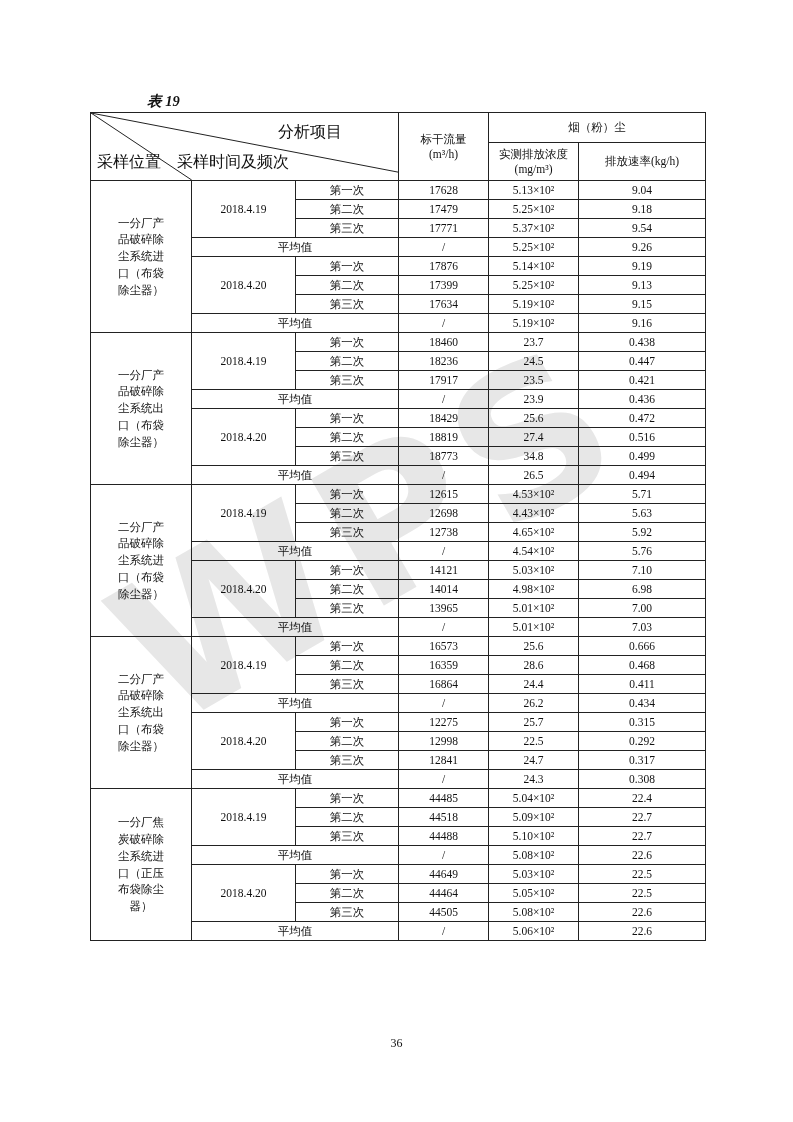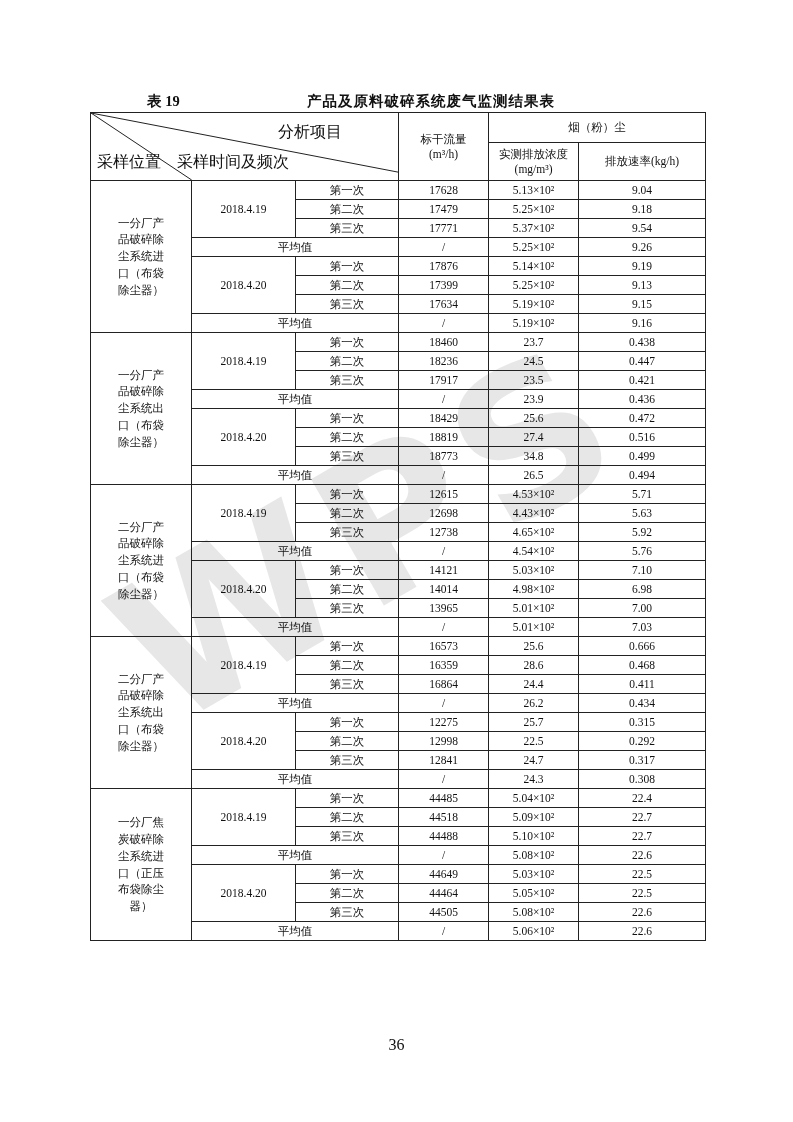--- a/index.html
+++ b/index.html
@@ -7,21 +7,21 @@
   body {
     width:793px; height:1122px; position:relative; overflow:hidden;
     font-family:"Liberation Serif","DejaVu Serif",serif; color:#111;
   }
   .watermark {
     position:absolute; left:38px; top:418px; width:660px; z-index:0;
     text-align:center; font-size:200px; font-weight:bold; letter-spacing:10px;
     font-family:"DejaVu Sans","Liberation Sans",sans-serif;
     color:#e7e7e7; transform:rotate(-30deg); user-select:none; pointer-events:none;
   }
-  .titlebar { position:absolute; top:92px; left:0; width:793px; height:18px; z-index:2; }
+  .titlebar { position:absolute; top:92px; left:0; width:793px; height:18px; z-index:2;font-style:italic; }
   .tlabel { position:absolute; left:147px; top:0; font-weight:bold; font-size:14.5px; white-space:nowrap; }
   .ttitle { position:absolute; left:431px; top:0; transform:translateX(-50%); font-weight:bold; font-size:14.5px; letter-spacing:1px; white-space:nowrap; }
   table.monitor {
     position:absolute; top:112px; left:90px; width:615px; z-index:1;
     border-collapse:collapse; table-layout:fixed; background:transparent;
   }
   .monitor th, .monitor td {
     border:1px solid #222; font-weight:normal; font-size:11.5px;
     text-align:center; vertical-align:middle; padding:0 2px; line-height:1.3;
     background:transparent; overflow:hidden;
@@ -30,30 +30,29 @@
   .monitor thead tr.h2 th { height:38px; }
   .monitor tbody td { height:19px; }
   .monitor td.loc { padding:0 26px; line-height:1.45; }
   .corner { position:relative; padding:0; }
   .corner svg { position:absolute; left:0; top:0; width:100%; height:100%; display:block; }
   .corner span { position:absolute; font-size:16px; white-space:nowrap; }
   .c-analysis { top:9px; right:56px; }
   .c-time { bottom:7px; left:86px; }
   .c-loc { bottom:7px; left:6px; }
   .unit-line { display:block; }
-  .pagenum { position:absolute; top:1036px; left:50%; transform:translateX(-50%); font-size:16px; z-index:2;font-family:Liberation Serif, serif; }
+  .pagenum { position:absolute; top:1036px; left:50%; transform:translateX(-50%); font-size:12px; z-index:2;font-family:Liberation Serif, serif; }
 </style>
 </head>
 <body>
 
 <div class="watermark">WPS</div>
 
 <div class="titlebar">
   <span class="tlabel">表 19</span>
-  <span class="ttitle">产品及原料破碎系统废气监测结果表</span>
 </div>
 
 <table class="monitor">
   <colgroup>
     <col style="width:101px">
       <col style="width:104px">
       <col style="width:103px">
     <col style="width:90px">
       <col style="width:90px">
       <col style="width:127px">

